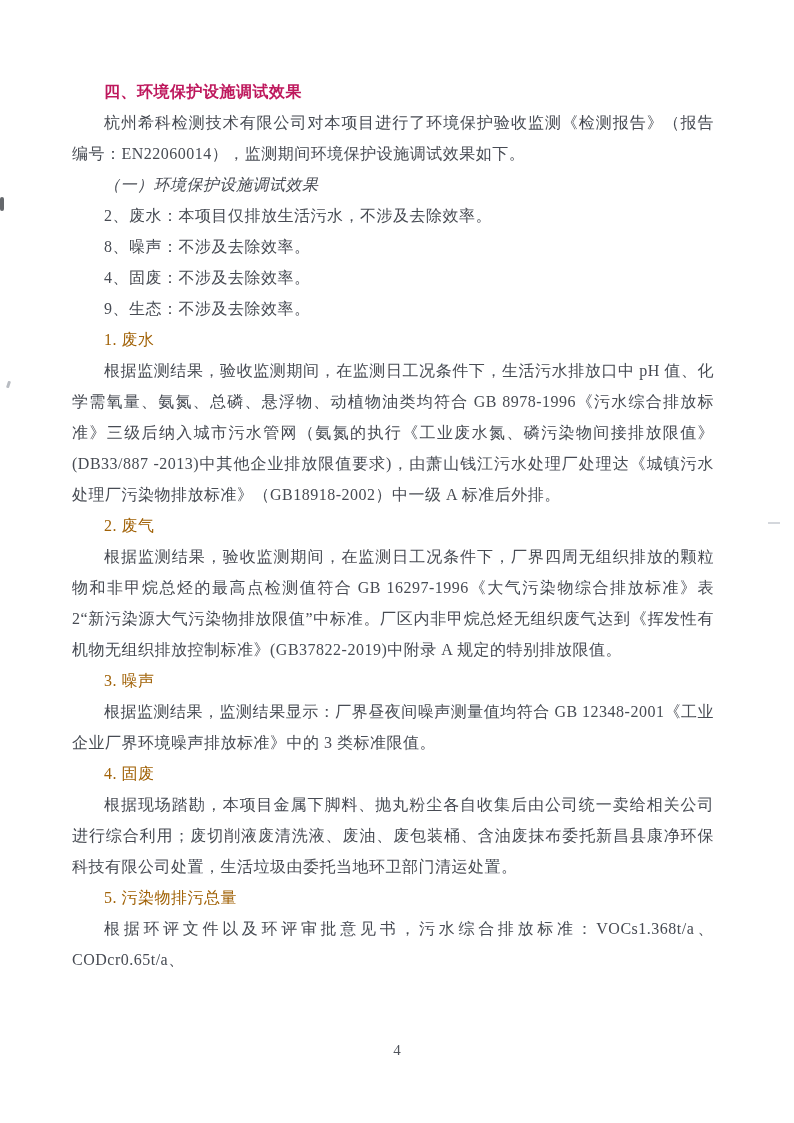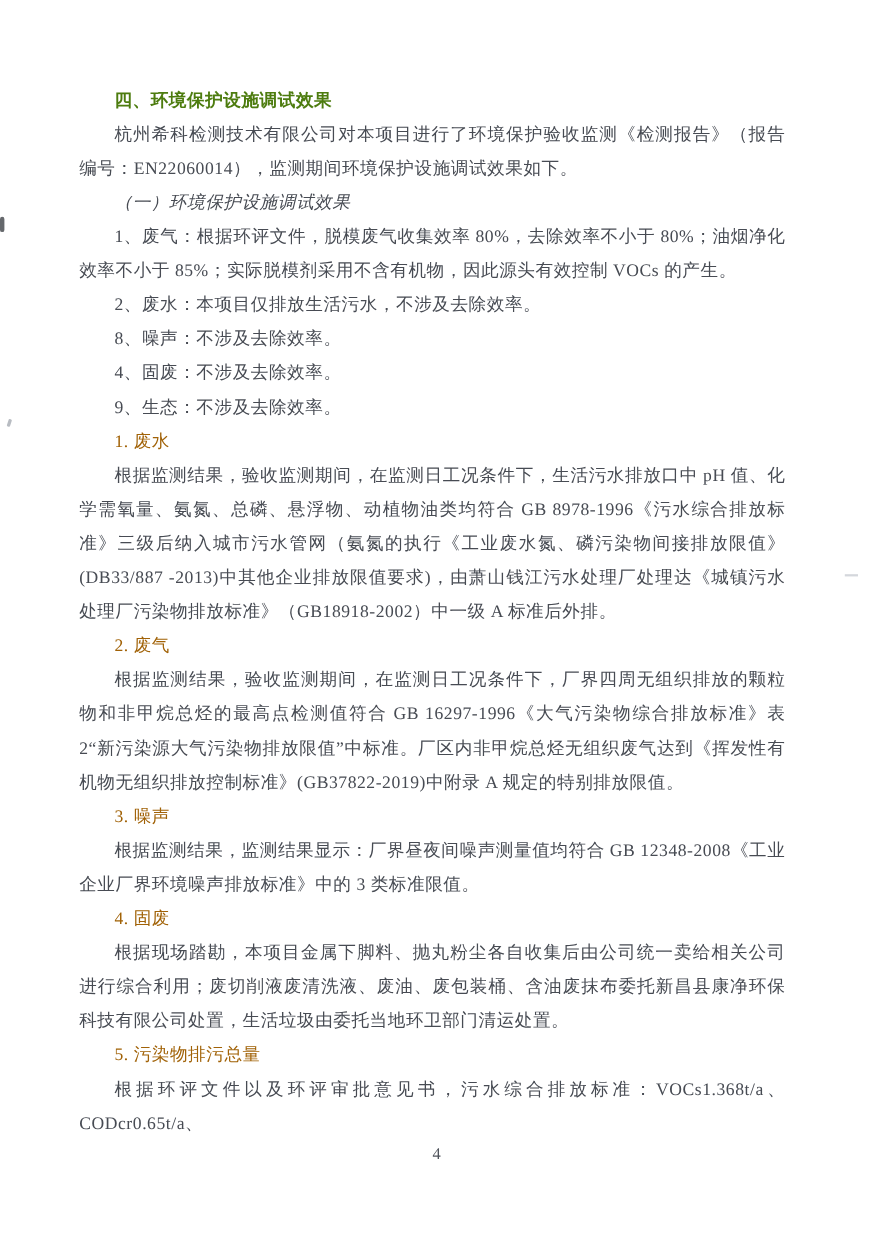--- a/index.html
+++ b/index.html
@@ -25,21 +25,21 @@
     letter-spacing: 0.5px;
     color: #474b53;
     text-align: justify;
   }
   .content p {
     margin: 0;
     text-indent: 2em;
   }
   p.h1 {
     font-weight: bold;
-    color: #4d7c0f;
+    color: #be185d;
   }
   p.h2 {
     color: #474b53;
     font-style: italic;
   }
   p.h3 {
     color: #a16207;
   }
   .footer {
     position: absolute;
@@ -85,31 +85,30 @@
 </style>
 </head>
 <body>
 
 <div class="page">
 
   <div class="content">
     <p class="h1">四、环境保护设施调试效果</p>
     <p class="para">杭州希科检测技术有限公司对本项目进行了环境保护验收监测《检测报告》（报告编号：EN22060014），监测期间环境保护设施调试效果如下。</p>
     <p class="h2">（一）环境保护设施调试效果</p>
-    <p class="para">1、废气：根据环评文件，脱模废气收集效率 80%，去除效率不小于 80%；油烟净化效率不小于 85%；实际脱模剂采用不含有机物，因此源头有效控制 VOCs 的产生。</p>
     <p class="para">2、废水：本项目仅排放生活污水，不涉及去除效率。</p>
     <p class="para">8、噪声：不涉及去除效率。</p>
     <p class="para">4、固废：不涉及去除效率。</p>
     <p class="para">9、生态：不涉及去除效率。</p>
     <p class="h3">1. 废水</p>
     <p class="para">根据监测结果，验收监测期间，在监测日工况条件下，生活污水排放口中 pH 值、化学需氧量、氨氮、总磷、悬浮物、动植物油类均符合 GB 8978-1996《污水综合排放标准》三级后纳入城市污水管网（氨氮的执行《工业废水氮、磷污染物间接排放限值》(DB33/887 -2013)中其他企业排放限值要求)，由萧山钱江污水处理厂处理达《城镇污水处理厂污染物排放标准》（GB18918-2002）中一级 A 标准后外排。</p>
     <p class="h3">2. 废气</p>
     <p class="para">根据监测结果，验收监测期间，在监测日工况条件下，厂界四周无组织排放的颗粒物和非甲烷总烃的最高点检测值符合 GB 16297-1996《大气污染物综合排放标准》表 2“新污染源大气污染物排放限值”中标准。厂区内非甲烷总烃无组织废气达到《挥发性有机物无组织排放控制标准》(GB37822-2019)中附录 A 规定的特别排放限值。</p>
     <p class="h3">3. 噪声</p>
-    <p class="para">根据监测结果，监测结果显示：厂界昼夜间噪声测量值均符合 GB 12348-2008《工业企业厂界环境噪声排放标准》中的 3 类标准限值。</p>
+    <p class="para">根据监测结果，监测结果显示：厂界昼夜间噪声测量值均符合 GB 12348-2001《工业企业厂界环境噪声排放标准》中的 3 类标准限值。</p>
     <p class="h3">4. 固废</p>
     <p class="para">根据现场踏勘，本项目金属下脚料、抛丸粉尘各自收集后由公司统一卖给相关公司进行综合利用；废切削液废清洗液、废油、废包装桶、含油废抹布委托新昌县康净环保科技有限公司处置，生活垃圾由委托当地环卫部门清运处置。</p>
     <p class="h3">5. 污染物排污总量</p>
     <p class="para">根据环评文件以及环评审批意见书，污水综合排放标准：VOCs1.368t/a、CODcr0.65t/a、</p>
   </div>
 
   <div class="footer">4</div>
 
   <div class="speck-a"></div>
   <div class="speck-b"></div>

